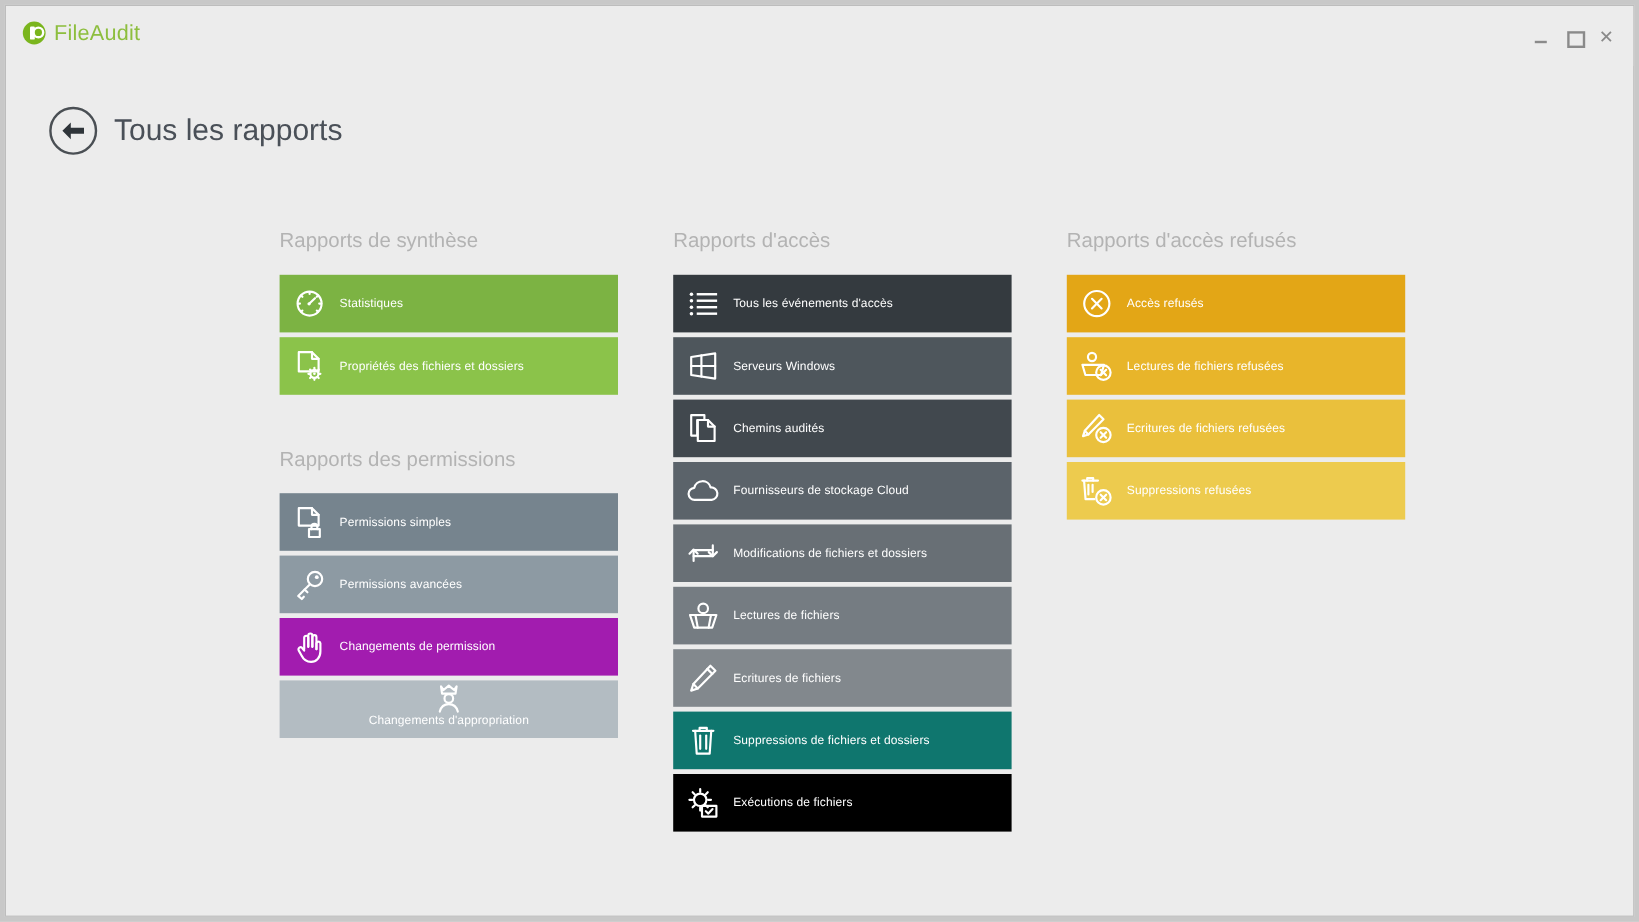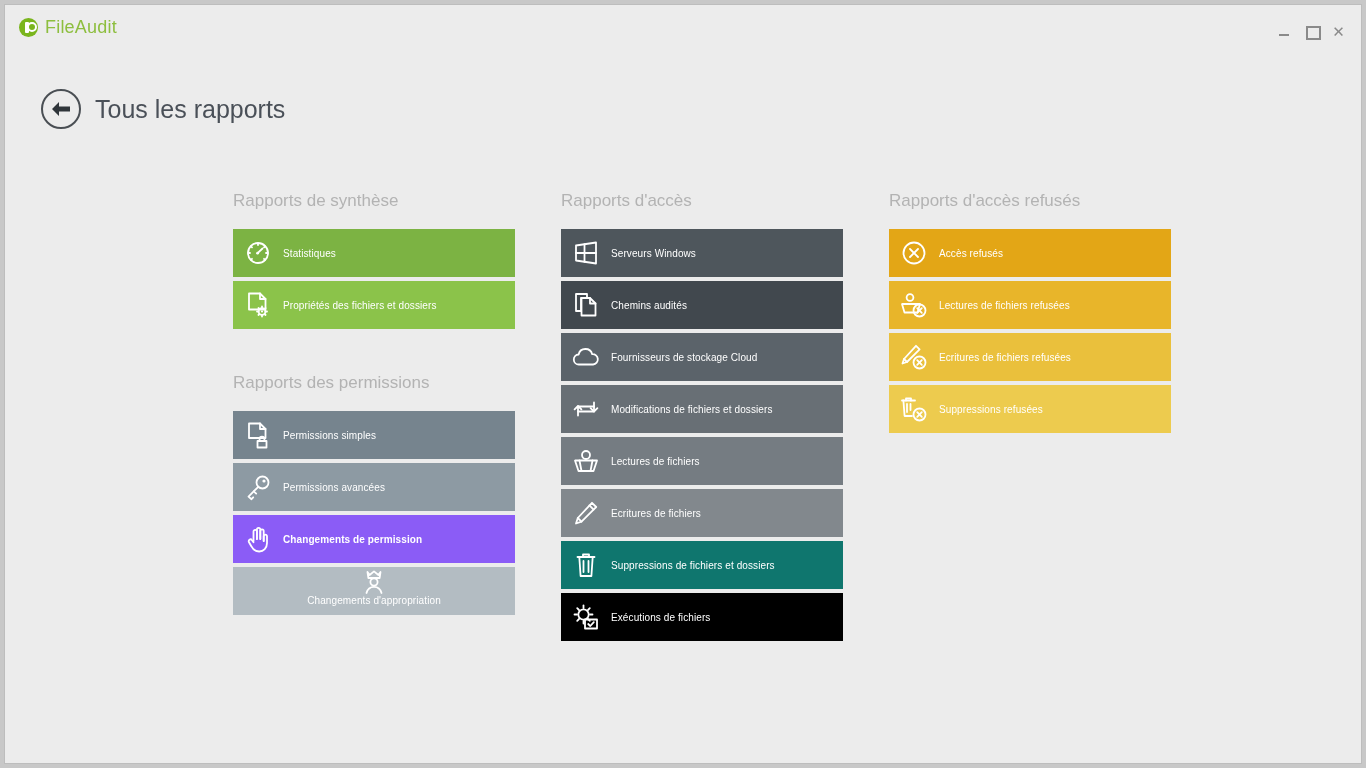--- a/index.html
+++ b/index.html
@@ -222,21 +222,21 @@
             <span class="ico">
               <svg width="27" height="27" viewBox="0 0 27 27">
                 <circle cx="17.5" cy="8.5" r="6" stroke="#ffffff" fill="none" stroke-width="1.8" stroke-linecap="round" stroke-linejoin="round"></circle>
                 <circle cx="19" cy="7" r="1.6" fill="#fff" stroke="none"></circle>
                 <path d="M13.3 12.8 L3.5 22.6 L6.5 25.2 L8.2 23.3" stroke="#ffffff" fill="none" stroke-width="1.8" stroke-linecap="round" stroke-linejoin="round"></path>
                 <path d="M8.8 17.3 L11.2 19.6" stroke="#ffffff" fill="none" stroke-width="1.8" stroke-linecap="round" stroke-linejoin="round"></path>
               </svg>
             </span>
             <span class="lbl">Permissions avancées</span>
           </div>
-          <div class="btn" style="background: #8b5cf6; font-weight: bold;">
+          <div class="btn" style="background: #a21caf;">
             <span class="ico">
               <svg width="26" height="28" viewBox="0 0 26 28">
                 <path d="M8.5 16 V6.5 a1.7 1.7 0 0 1 3.4 0 V14" stroke="#ffffff" fill="none" stroke-width="1.8" stroke-linecap="round" stroke-linejoin="round"></path>
                 <path d="M11.9 14 V4.6 a1.7 1.7 0 0 1 3.4 0 V14" stroke="#ffffff" fill="none" stroke-width="1.8" stroke-linecap="round" stroke-linejoin="round"></path>
                 <path d="M15.3 14 V6 a1.7 1.7 0 0 1 3.4 0 V16" stroke="#ffffff" fill="none" stroke-width="1.8" stroke-linecap="round" stroke-linejoin="round"></path>
                 <path d="M18.7 16 V11 a1.7 1.7 0 0 1 3.3 0 v7 c0 5-3.4 8.5-7.8 8.5 -4.4 0-6.6-2.6-7.9-5.3 L4 17.2 a1.8 1.8 0 0 1 3-2 l1.5 2" stroke="#ffffff" fill="none" stroke-width="1.8" stroke-linecap="round" stroke-linejoin="round"></path>
               </svg>
             </span>
             <span class="lbl">Changements de permission</span>
           </div>
@@ -248,20 +248,35 @@
                 <path d="M5.5 26 c1-4 4-6.2 7.5-6.2 s6.5 2.2 7.5 6.2" stroke="#ffffff" fill="none" stroke-width="1.8" stroke-linecap="round" stroke-linejoin="round"></path>
               </svg>
             </span>
             <span class="lbl">Changements d'appropriation</span>
           </div>
         </div>
       </div>
     <div class="column" id="col-2">
         <div class="group">
           <div class="group-title">Rapports d'accès</div>
+          <div class="btn" style="background: rgb(52, 58, 63);">
+            <span class="ico">
+              <svg width="26" height="22" viewBox="0 0 26 22">
+                <circle cx="3.2" cy="3.2" r="1.5" fill="#fff"></circle>
+                <circle cx="3.2" cy="8.6" r="1.5" fill="#fff"></circle>
+                <circle cx="3.2" cy="14" r="1.5" fill="#fff"></circle>
+                <circle cx="3.2" cy="19.4" r="1.5" fill="#fff"></circle>
+                <rect x="7.6" y="2.2" width="17" height="2" fill="#fff"></rect>
+                <rect x="7.6" y="7.6" width="17" height="2" fill="#fff"></rect>
+                <rect x="7.6" y="13" width="17" height="2" fill="#fff"></rect>
+                <rect x="7.6" y="18.4" width="17" height="2" fill="#fff"></rect>
+              </svg>
+            </span>
+            <span class="lbl">Tous les événements d'accès</span>
+          </div>
           <div class="btn" style="background: rgb(78, 86, 92);">
             <span class="ico">
               <svg width="26" height="26" viewBox="0 0 26 26">
                 <path d="M3 5.5 L23 2.5 V23.5 L3 20.5 Z" stroke="#ffffff" fill="none" stroke-width="1.8" stroke-linecap="round" stroke-linejoin="round"></path>
                 <path d="M3 13 H23" stroke="#ffffff" fill="none" stroke-width="1.8" stroke-linecap="round" stroke-linejoin="round"></path>
                 <path d="M11.5 4.2 V21.8" stroke="#ffffff" fill="none" stroke-width="1.8" stroke-linecap="round" stroke-linejoin="round"></path>
               </svg>
             </span>
             <span class="lbl">Serveurs Windows</span>
           </div>

